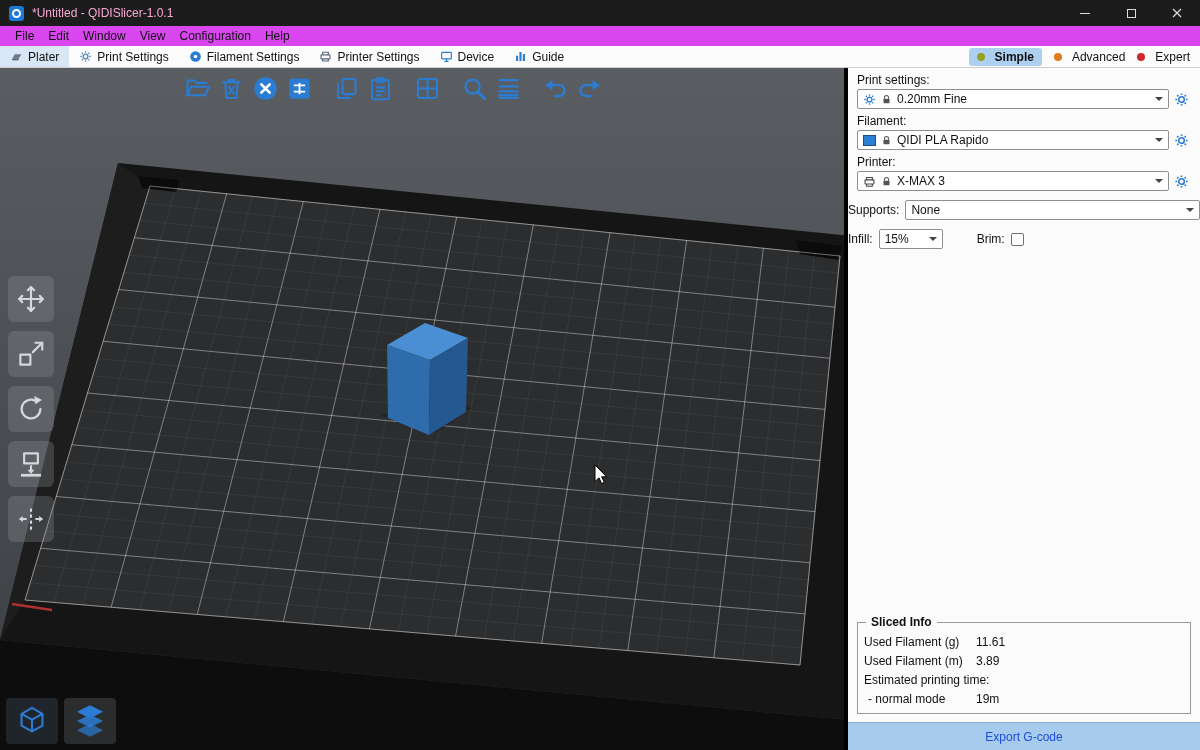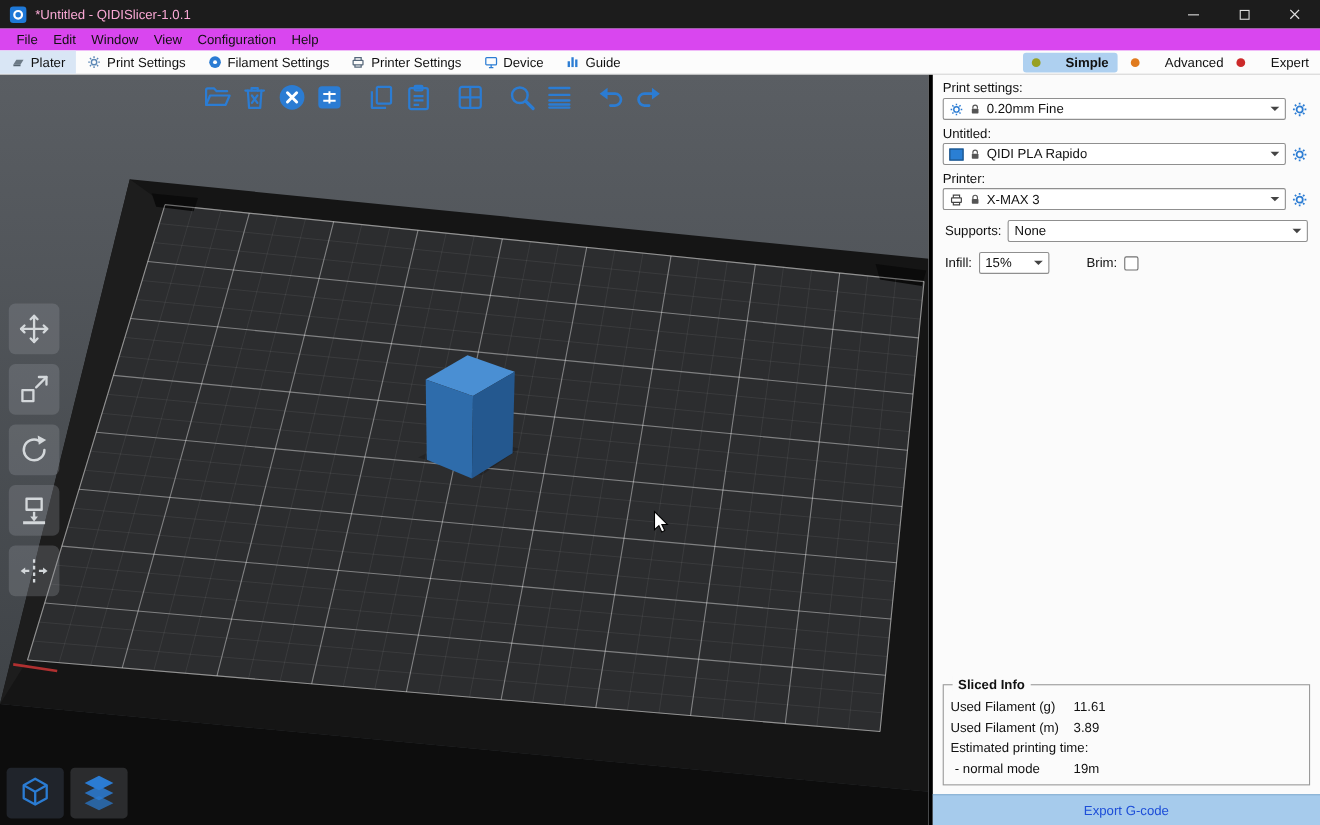--- a/index.html
+++ b/index.html
@@ -20,21 +20,21 @@
   
   .menubar { height:20px; background:#d946ef; display:flex; align-items:center; padding-left:8px; }
   .menu-item { padding:2px 7px; }
 
   
   .tabbar { height:22px; background:#fcfcfc; border-bottom:1px solid #cfcfcf; display:flex; align-items:stretch; }
   .tab { display:flex; align-items:center; gap:5px; padding:0 10px; white-space:nowrap; }
   .tab.selected { background:#d9e6f5; }
   .tab svg { width:13px; height:13px; display:block; }
   .modes { margin-left:auto; display:flex; align-items:center; gap:12px; padding-right:10px; }
-  .mode { display:flex; align-items:center; gap:23px; }
+  .mode { display:flex; align-items:center; gap:10px; }
   .mode.selected { background:#aed0f0; border-radius:3px; padding:2px 8px; font-weight:bold; }
   .dot { width:8px; height:8px; border-radius:50%; display:inline-block; }
 
   
   .main { display:flex; height:682px; }
   .viewport { width:844px; height:682px; position:relative; overflow:hidden;
     background:linear-gradient(#5a5e63,#3a3e42); }
   #scene { position:absolute; left:0; top:0; z-index:0; }
 
   .vp-toolbar { position:absolute; left:180px; top:2px; display:flex; z-index:2; }
@@ -59,21 +59,21 @@
   .p-label { margin:5px 9px 2px; }
   .combo-row { display:flex; align-items:center; margin:0 9px; gap:5px; }
   .combo { flex:1; height:20px; background:#fff; border:1px solid #8f8f8f; border-radius:2px;
     display:flex; align-items:center; gap:5px; padding:0 5px; min-width:0; }
   .combo-text { white-space:nowrap; overflow:hidden; }
   .chev { margin-left:auto; width:0; height:0; border:4px solid transparent; border-top-color:#444;
     position:relative; top:2px; flex:0 0 auto; }
   .gear-btn { width:17px; flex:0 0 auto; display:flex; }
   .gear-btn svg, .ci svg { display:block; }
   .swatch { width:13px; height:11px; background:#2a7fd4; border:1px solid #1b4e7f; flex:0 0 auto; }
-  .inline-row { display:flex; align-items:center; margin:9px 11px 0; gap:6px; }
+  .inline-row { display:flex; align-items:center; margin:9px 0 0; gap:6px; }
   .lbl { white-space:nowrap; }
   .combo.small { flex:0 0 64px; }
   .checkbox { width:13px; height:13px; border:1px solid #707070; background:#fff; border-radius:2px; }
   .panel-spacer { flex:1; }
 
   .sliced { margin:0 9px 8px; border:1px solid #9a9a9a; padding:9px 6px 5px; position:relative; }
   .sliced-title { position:absolute; top:-8px; left:8px; background:#fbfbfb; padding:0 5px; font-weight:bold; }
   .sliced-row { display:flex; padding:2.5px 0; }
   .sliced-label { width:112px; flex:0 0 auto; }
   .export-btn { height:28px; width:100%; background:#a6cbec; border:none; border-top:1px solid #86aed2;
@@ -431,21 +431,21 @@
       <span class="gear-btn">
         <svg width="15" height="15" viewBox="0 0 16 16">
             <g stroke="#2b7cd3" stroke-width="1.7" fill="none">
               <circle cx="8" cy="8" r="3"></circle>
               <path d="M8 1.5 V3.3 M8 12.7 V14.5 M1.5 8 H3.3 M12.7 8 H14.5 M3.4 3.4 L4.7 4.7 M11.3 11.3 L12.6 12.6 M12.6 3.4 L11.3 4.7 M4.7 11.3 L3.4 12.6"></path>
             </g>
           </svg>
       </span>
     </div>
 
-    <div class="p-label">Untitled:</div>
+    <div class="p-label">Filament:</div>
     <div class="combo-row">
       <div class="combo">
         <span class="swatch" style="background: rgb(42, 127, 212);"></span>
         <span class="ci">
           <svg width="11" height="13" viewBox="0 0 16 16">
               <path d="M5 7 V5.2 a3 3 0 0 1 6 0 V7" fill="none" stroke="#555" stroke-width="1.5"></path>
               <rect x="3.6" y="7" width="8.8" height="6.5" rx="1" fill="#555"></rect>
             </svg>
         </span>
         <span class="combo-text">QIDI PLA Rapido</span>

